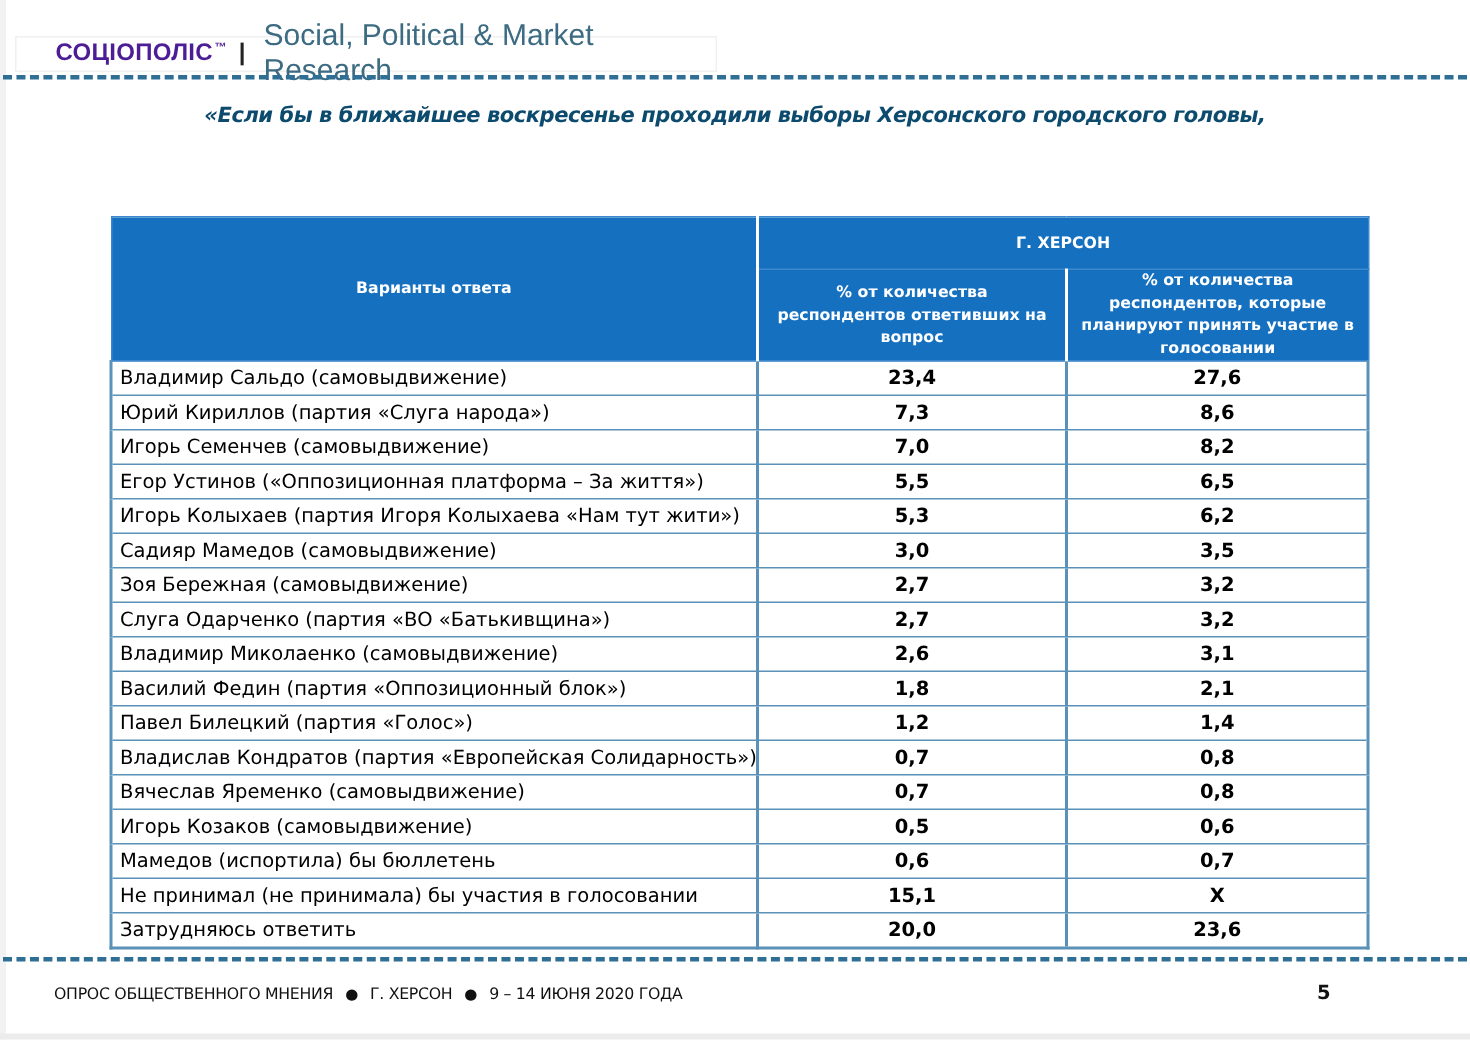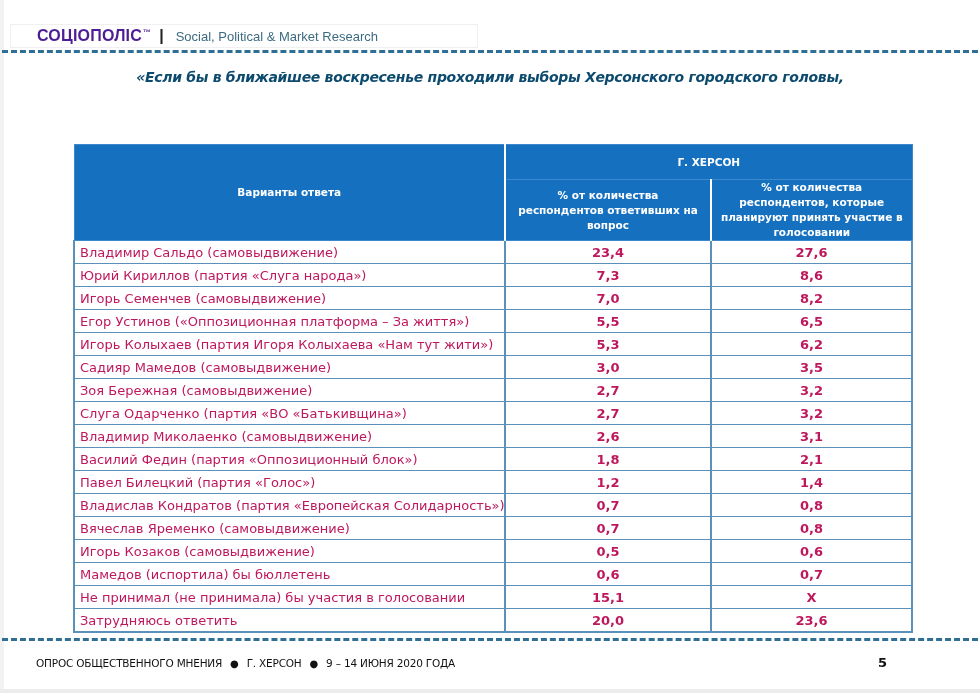--- a/index.html
+++ b/index.html
@@ -26,21 +26,21 @@
     .brand-name {
       margin-left: 26px;
       font-family: "Liberation Sans", sans-serif;
       font-weight: bold; font-size: 16px; color: #4c1d95; letter-spacing: 0.2px;
     }
     .brand-tm { font-size: 8px; vertical-align: super; font-weight: bold; margin-left: 1px; }
     .brand-sep {
       margin-left: 8px; font-size: 16px; font-weight: bold; color: #222;
     }
     .brand-tagline {
-      margin-left: 12px; font-size: 13px; color: #3d6b82;
+      margin-left: 12px; font-size: 20px; color: #3d6b82;
     }
     .dash-line {
       position: absolute; left: 2px; width: 976px; height: 0;
       border-top: 3px dashed #2f6f96;
     }
     .dash-top { top: 50px; }
     .dash-bottom { top: 638px; }
 
     
     .question {
@@ -71,21 +71,21 @@
       padding: 0;
     }
     .th-options { border-right: 2px solid #ffffff !important; }
     .th-city { height: 34px; }
     .th-sub { height: 52px; }
     .th-sub-right { border-left: 2px solid #ffffff !important; }
     .results-table td {
       height: 22px;
       border: 1px solid #5b91b8;
       font-size: 13px;
-      color: #be185d;
+      color: #000000;
       padding: 0;
     }
     .results-table td.opt {
       padding-left: 5px;
       white-space: nowrap; overflow: hidden;
       border-left: 2px solid #5b91b8;
       border-right: 2px solid #5b91b8;
     }
     .results-table td.num {
       text-align: center; font-weight: bold;

